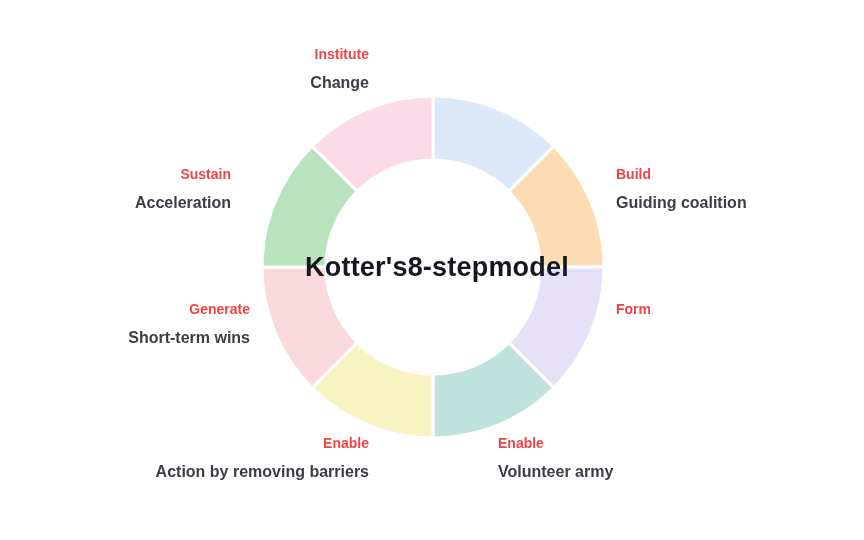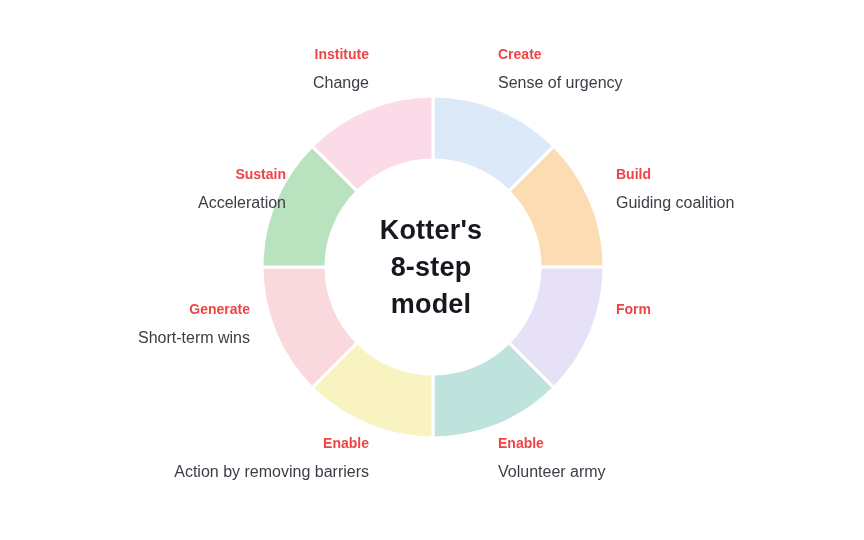--- a/index.html
+++ b/index.html
@@ -14,26 +14,26 @@
   .donut-wrap {
     position: absolute;
     left: 258px;
     top: 92px;
     width: 350px;
     height: 350px;
   }
   .donut-wrap svg { display: block; width: 350px; height: 350px; }
   .center-text {
     position: absolute;
-    left: 256px;
+    left: 262px;
     top: 92px;
     width: 350px;
     height: 350px;
     display: flex;
-    flex-direction: column;
+    flex-direction: row;
     align-items: center;
     justify-content: center;
     pointer-events: none;
   }
   .center-text span {
     font-size: 27px;
     font-weight: 800;
     color: #17171f;
     line-height: 37px;
     letter-spacing: 0.2px;
@@ -46,33 +46,33 @@
     display: block;
     font-size: 14px;
     font-weight: 700;
     color: #ef4444;
     margin-bottom: 10px;
     line-height: 1.15;
   }
   .step-label .step-desc {
     display: block;
     font-size: 16px;
-    font-weight: 400;
+    font-weight: 700;
     color: #3d3d46;
     line-height: 1.35;
     text-align: center;
   }
   .align-right { text-align: right; }
   .align-left { text-align: left; }
   .nowrap { white-space: nowrap; }
 
   
   .pos-institute { top: 46px;  right: 495px; }
   .pos-create    { top: 46px;  left: 498px; }
-  .pos-sustain   { top: 166px; right: 578px; }
+  .pos-sustain   { top: 166px; right: 633px; }
   .pos-build     { top: 166px; left: 616px; }
   .pos-generate  { top: 301px; right: 614px; margin-left: 33px; }
   .pos-form      { top: 301px; left: 616px; width: 160px; }
   .pos-enable    { top: 435px; right: 495px; }
   .pos-enlist    { top: 435px; left: 498px; }
 </style>
 </head>
 <body>
 
 <div class="canvas">
@@ -94,24 +94,20 @@
     <span>Kotter's</span>
     <span>8-step</span>
     <span>model</span>
   </div>
 
   <div class="step-label align-right pos-institute">
     <span class="step-name">Institute</span>
     <span class="step-desc">Change</span>
   </div>
 
-  <div class="step-label align-left pos-create">
-    <span class="step-name">Create</span>
-    <span class="step-desc">Sense of urgency</span>
-  </div>
 
   <div class="step-label align-right pos-sustain">
     <span class="step-name">Sustain</span>
     <span class="step-desc">Acceleration</span>
   </div>
 
   <div class="step-label align-left pos-build">
     <span class="step-name">Build</span>
     <span class="step-desc">Guiding coalition</span>
   </div>

